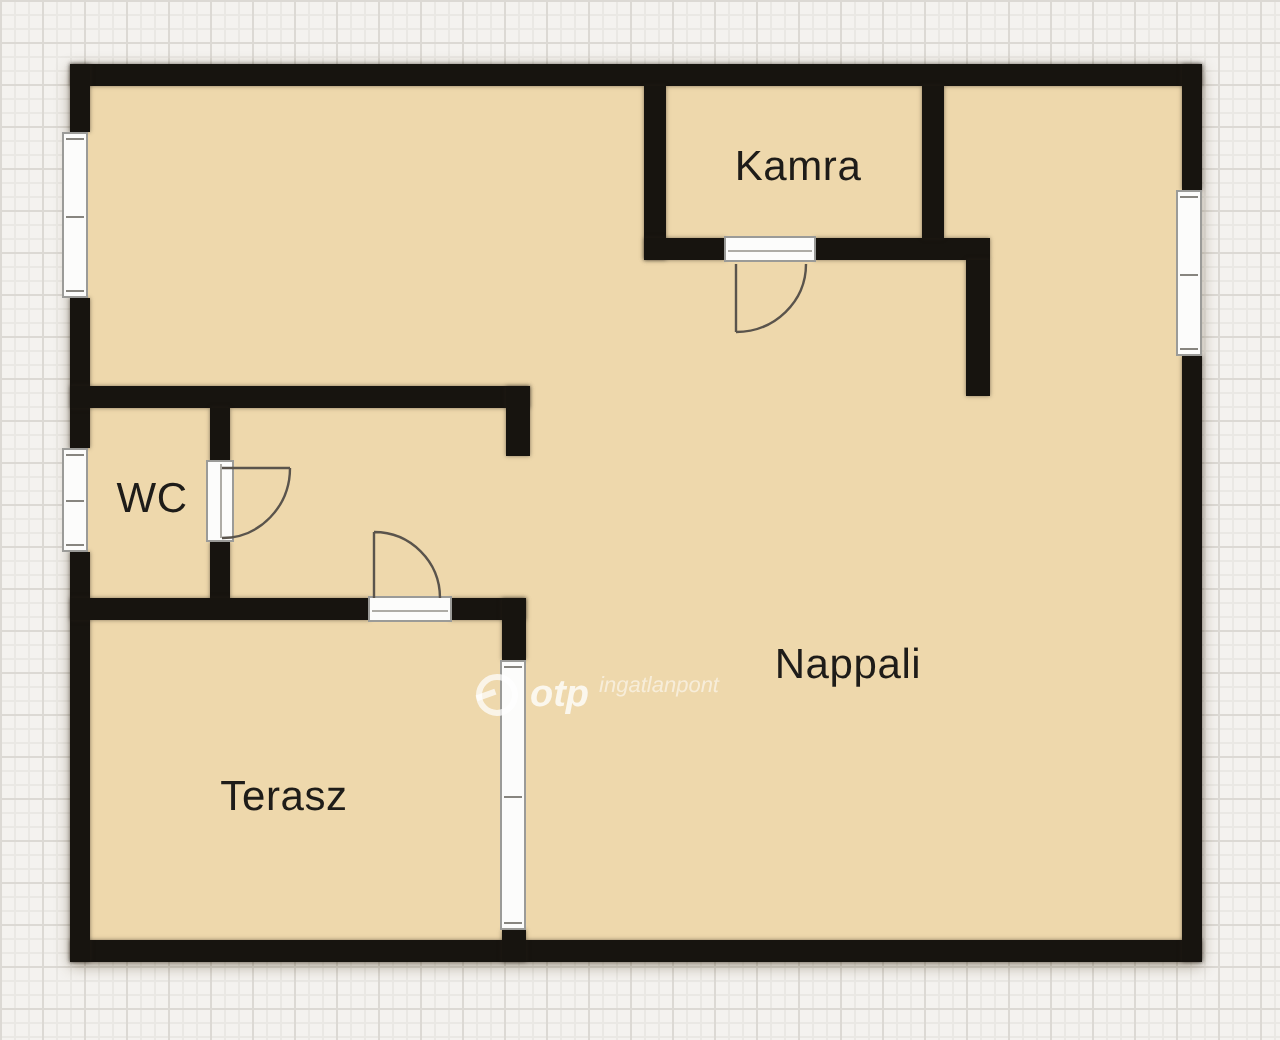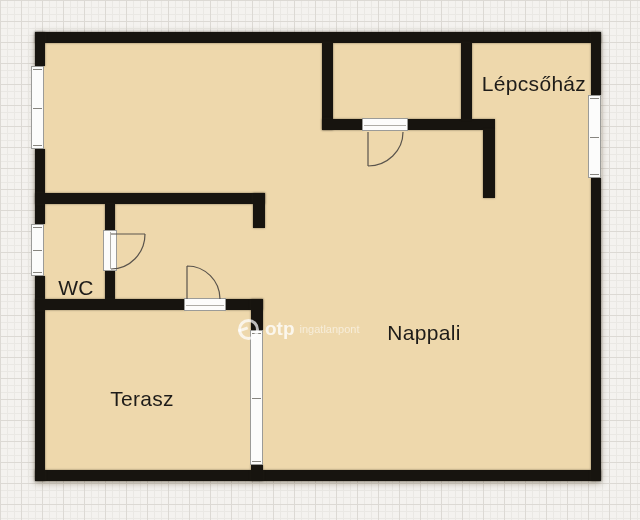--- a/index.html
+++ b/index.html
@@ -58,27 +58,27 @@
   .mid-h{position:absolute;left:1px;right:1px;top:50%;height:1px;background:#aeaca6;}
   .mid-v{position:absolute;top:1px;bottom:1px;left:50%;width:1px;background:#aeaca6;}
   
   #arcs{left:0;top:0;width:640px;height:520px;pointer-events:none;}
   
   .room-label{position:absolute;transform:translate(-50%,-50%);
     color:#1e1c19;font-size:21px;letter-spacing:.3px;white-space:nowrap;}
   .lbl-konyha{left:166px;top:119px;}
   .lbl-kamra{left:399px;top:84px;}
   .lbl-lepcsohaz{left:534px;top:84px;}
-  .lbl-wc{left:76px;top:250px;margin-top:38px;}
+  .lbl-wc{left:76px;top:250px;}
   .lbl-eloter{left:192px;top:251px;}
   .lbl-nappali{left:424px;top:333px;}
   .lbl-terasz{left:142px;top:399px;}
   
-  #watermark{left:238px;top:318px;display:flex;align-items:center;
-    pointer-events:none;}
+  #watermark{left:238px;top:337px;display:flex;align-items:flex-start;
+    font-style:italic;pointer-events:none;}
   #wm-ring{width:15px;height:15px;border:3px solid rgba(255,255,255,.72);
     border-radius:50%;position:relative;}
   #wm-ring::after{content:"";position:absolute;left:-3px;top:6px;width:10px;height:3px;
     background:rgba(255,255,255,.72);transform:rotate(-20deg);}
   #wm-otp{margin-left:6px;color:rgba(255,255,255,.78);font-weight:bold;font-size:19px;}
   #wm-suffix{margin-left:5px;color:rgba(255,255,255,.55);font-size:11px;}
 </style>
 </head>
 <body>
 
@@ -139,21 +139,21 @@
   </div>
 
   <svg id="arcs" class="abs" viewBox="0 0 640 520" xmlns="http://www.w3.org/2000/svg">
     <g fill="none" stroke="#5a544c" stroke-width="1.2">
       <path d="M368 132 V166 M403 132 A35 34 0 0 1 368 166"></path>
       <path d="M111 234 H145 M145 234 A34 35 0 0 1 111 269"></path>
       <path d="M187 299 V266 M187 266 A33 33 0 0 1 220 299"></path>
     </g>
   </svg>
 
-  <div class="room-label lbl-lepcsohaz">Lépcsőház</div>
+  <div class="room-label lbl-kamra">Kamra</div>
   <div class="room-label lbl-wc">WC</div>
   <div class="room-label lbl-nappali">Nappali</div>
   <div class="room-label lbl-terasz">Terasz</div>
 
   <div id="watermark" class="abs">
     <div id="wm-ring"></div>
     <span id="wm-otp">otp</span>
     <span id="wm-suffix">ingatlanpont</span>
   </div>
 

